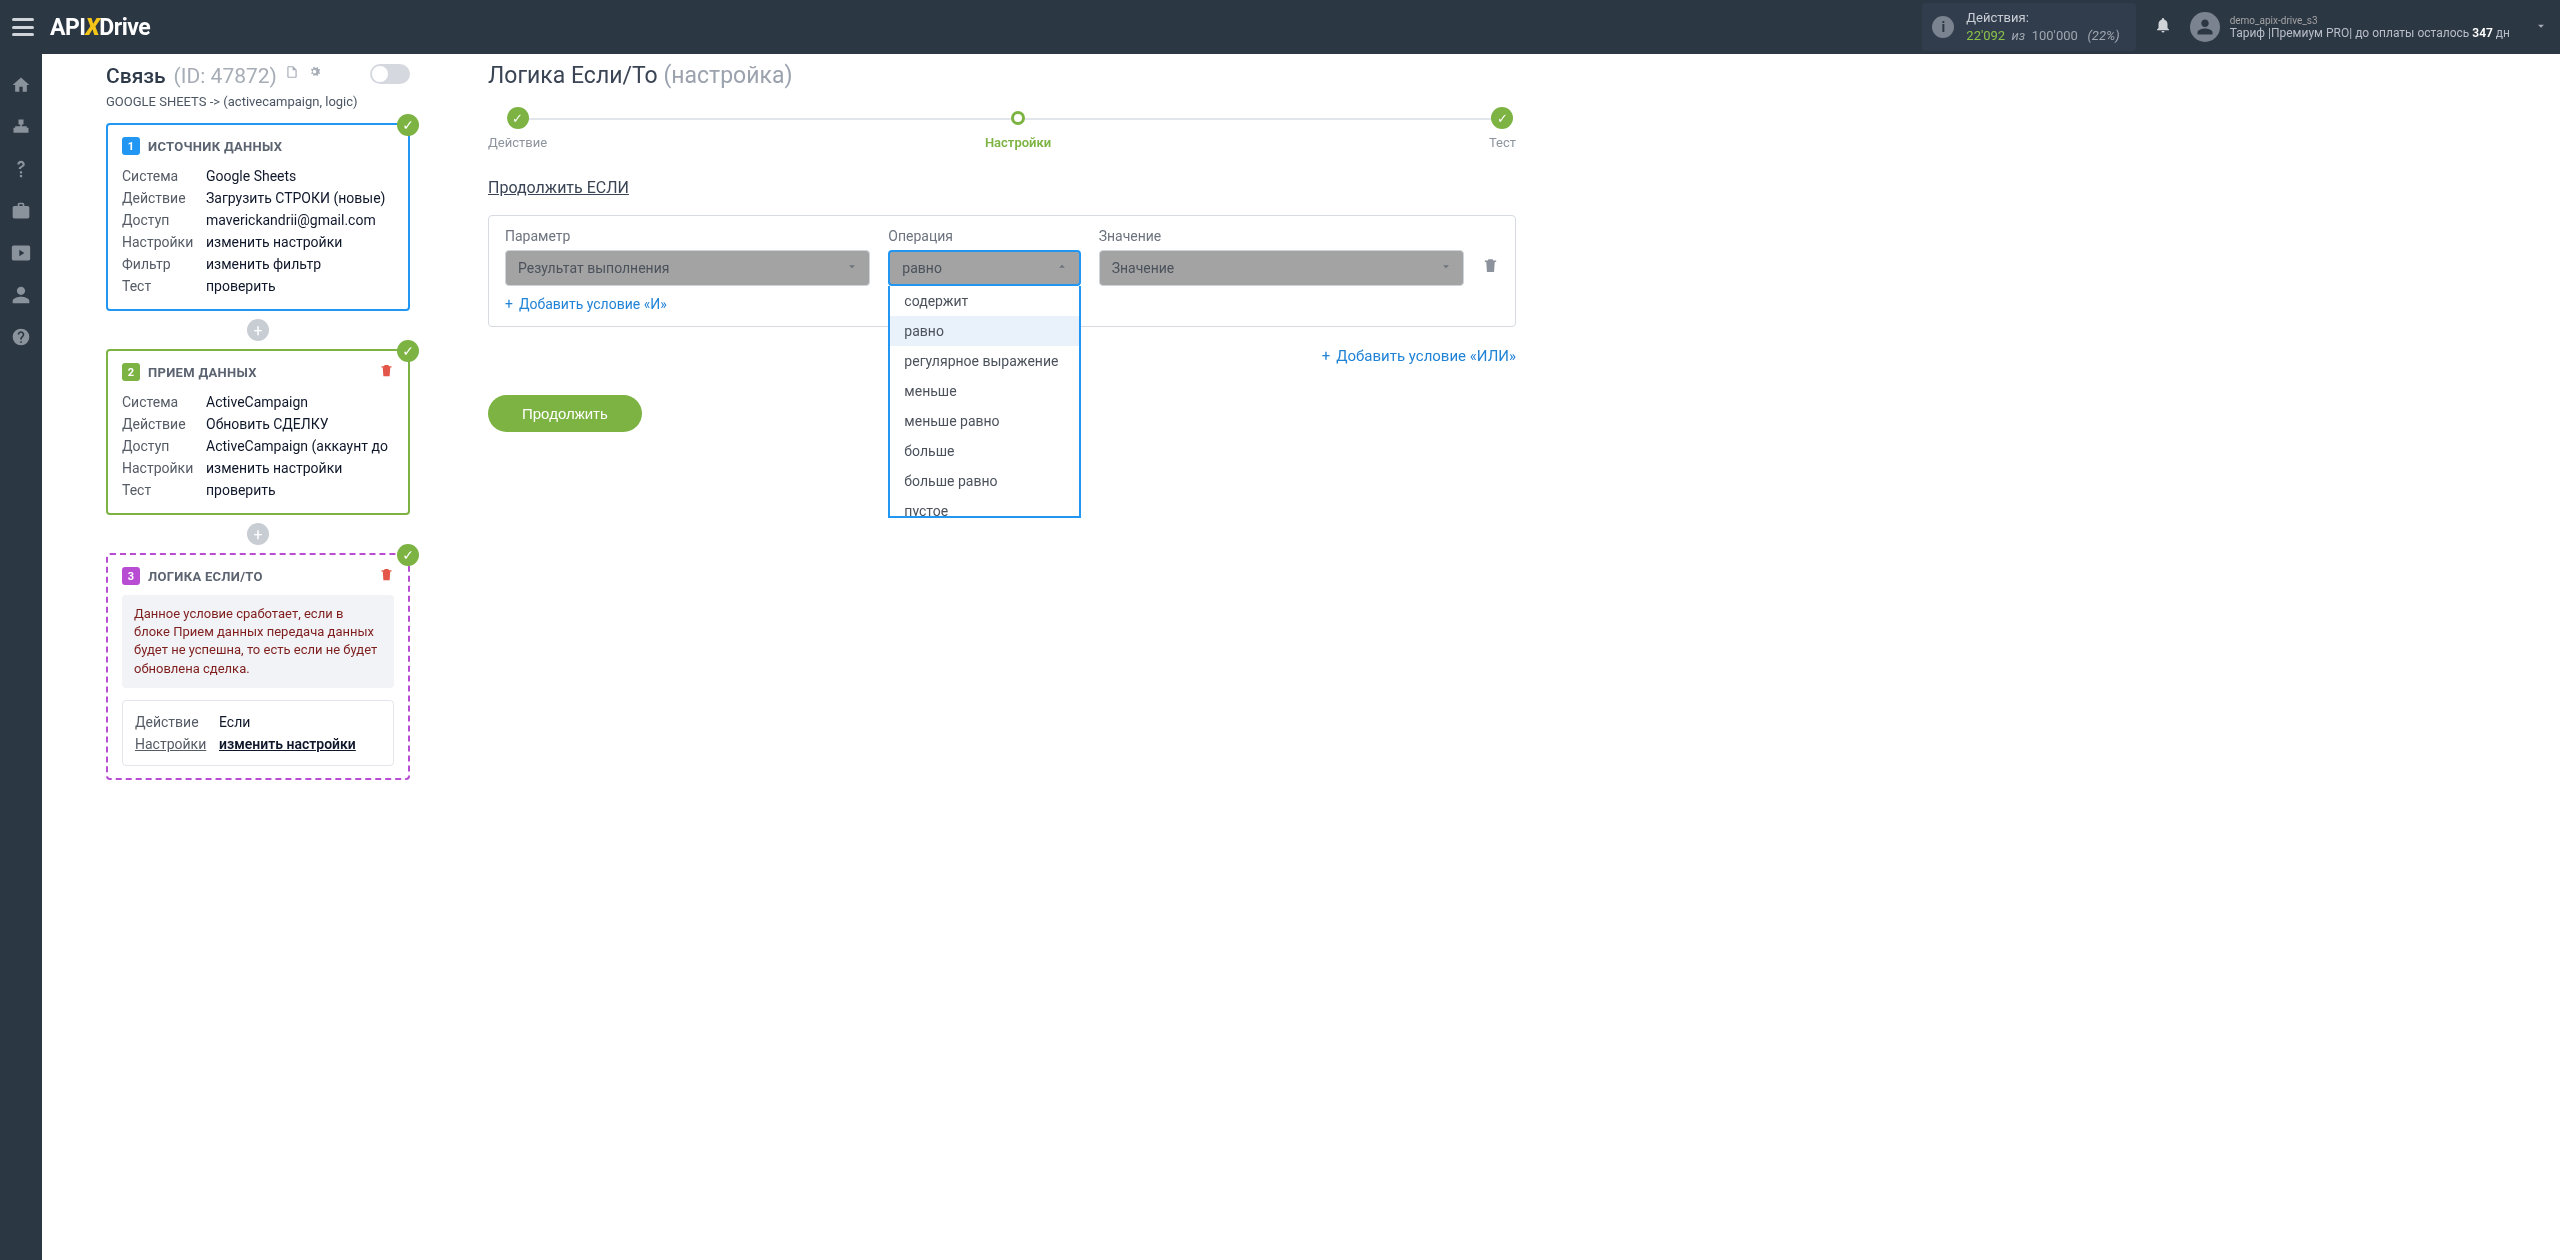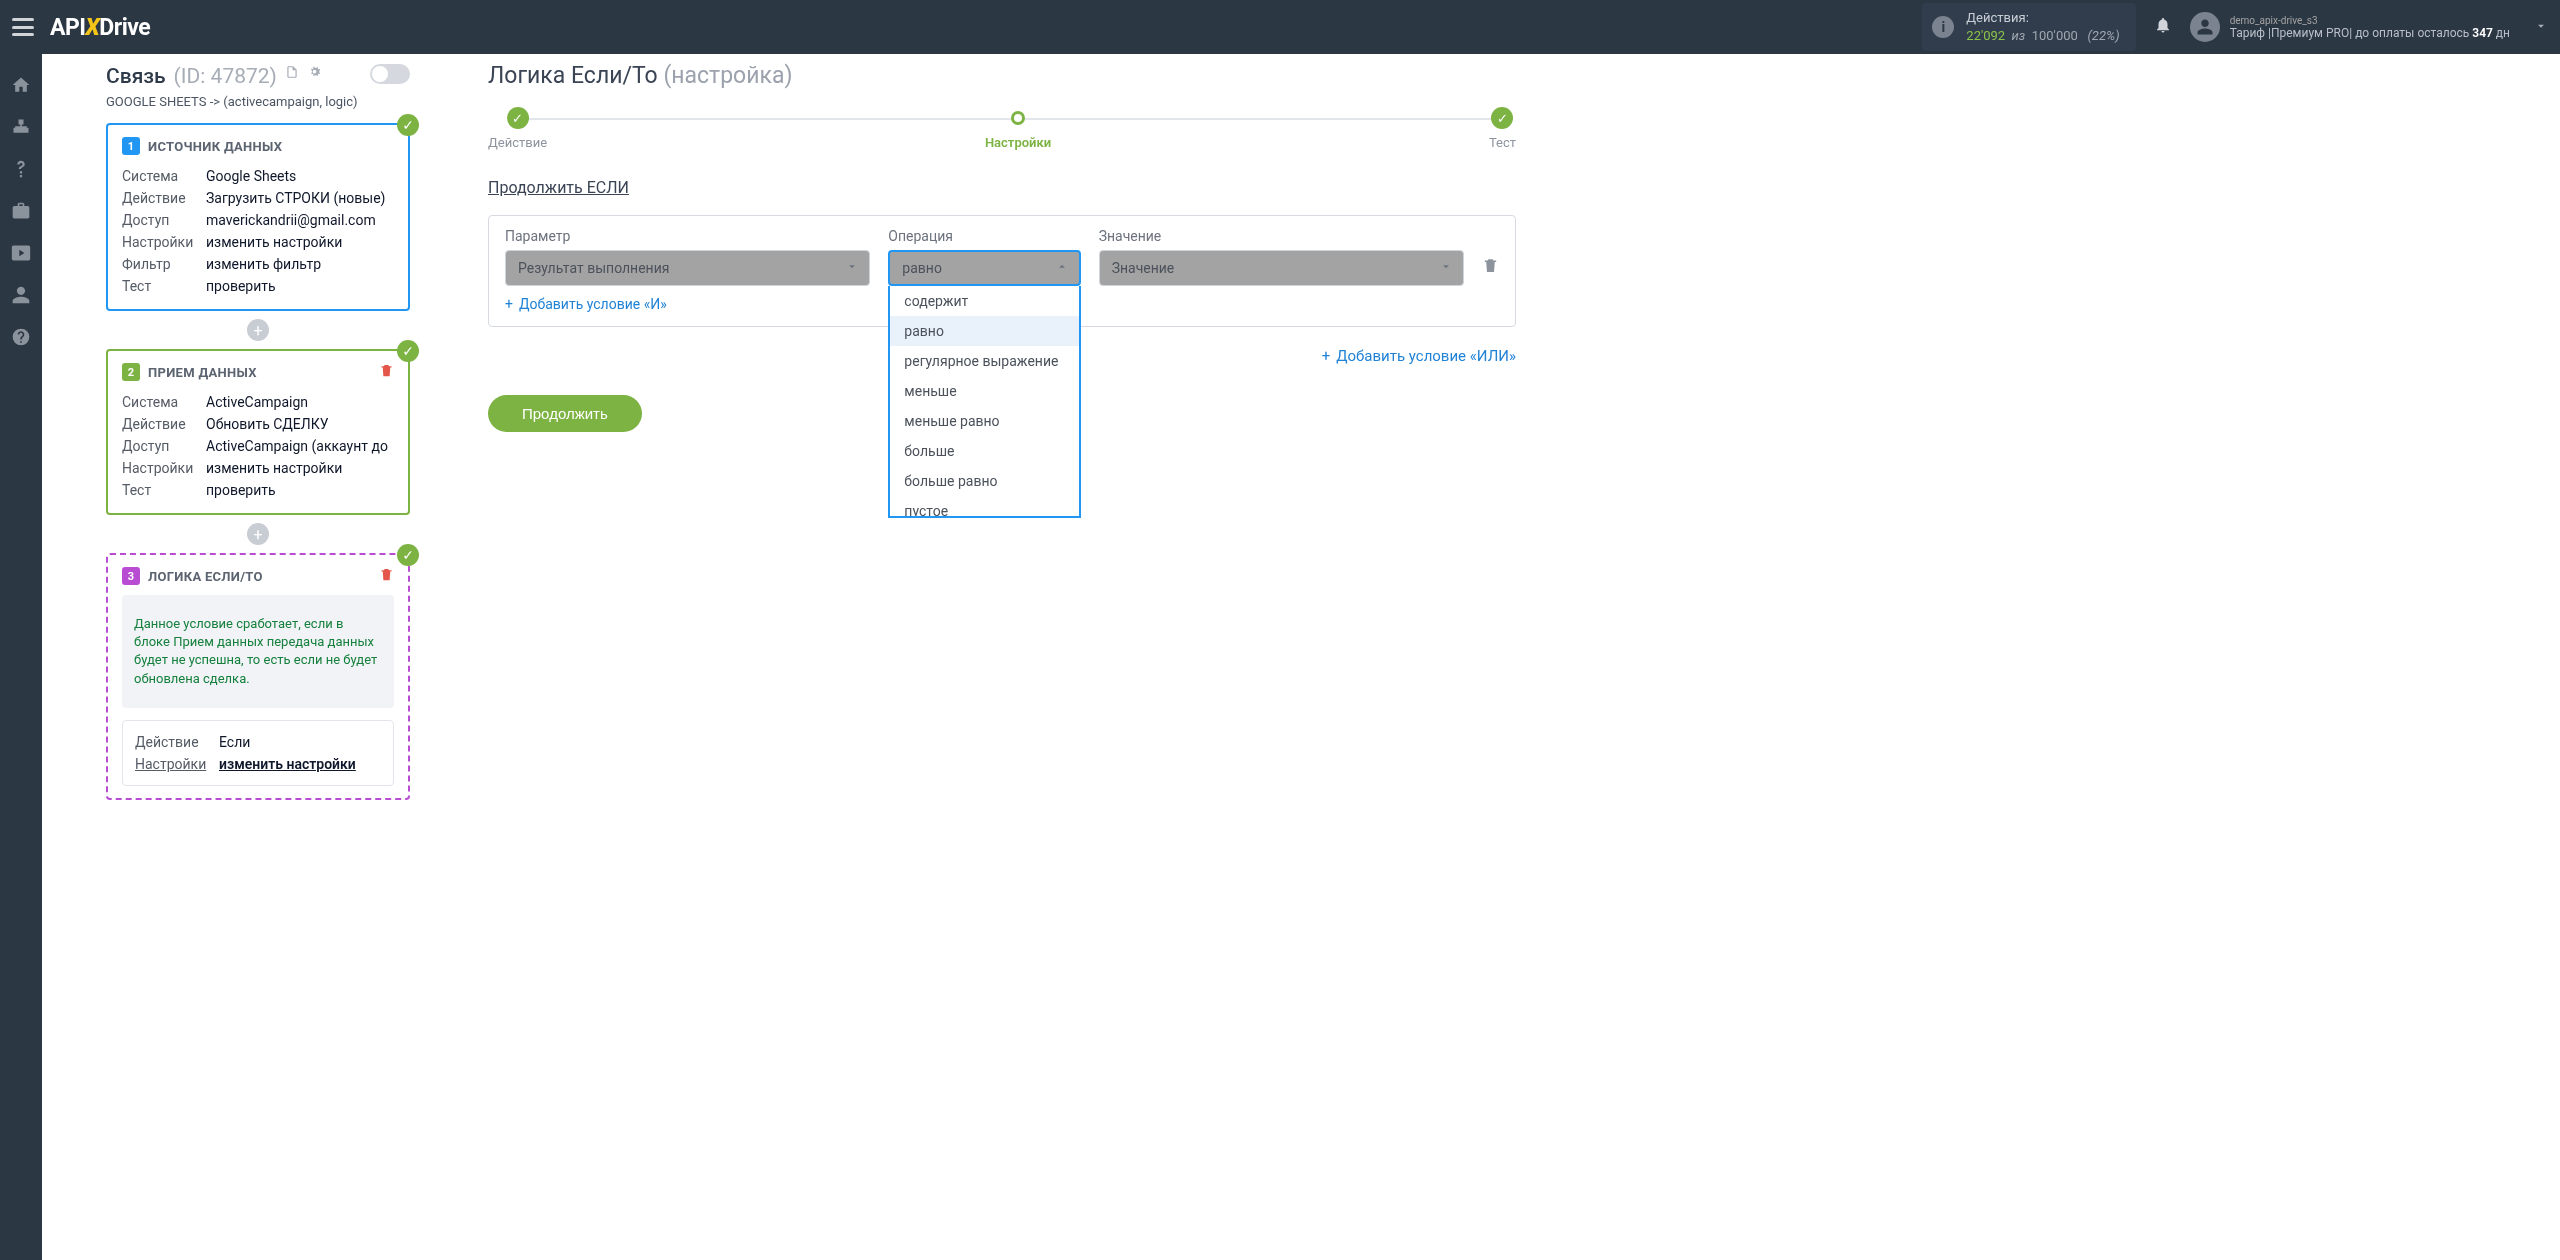--- a/index.html
+++ b/index.html
@@ -55,21 +55,21 @@
 .card-head .num { width: 18px; height: 18px; border-radius: 3px; color: #fff; font-size: 11px; font-weight: 700; display: flex; align-items: center; justify-content: center; }
 .card.blue .num { background: #2196f3; }
 .card.green .num { background: #7cb342; }
 .card.purple .num { background: #b84dd4; }
 .card-head .ttl { font-size: 13px; font-weight: 700; color: #5b6470; letter-spacing: 0.3px; }
 .card-head .spacer { flex: 1; }
 .card-row { display: flex; font-size: 14px; line-height: 22px; }
 .card-row .k { width: 84px; color: #555c66; }
 .card-row .v { color: #0f172a; cursor: pointer; overflow: hidden; text-overflow: ellipsis; white-space: nowrap; }
 .card-row .v.u { text-decoration: underline; font-weight: 600; }
-.card-note { background: #f1f3f6; border-radius: 4px; padding: 20px 12px; font-size: 13px; color: #15803d; line-height: 1.4; margin-bottom: 12px; }
+.card-note { background: #f1f3f6; border-radius: 4px; padding: 10px 12px; font-size: 13px; color: #7f1d1d; line-height: 1.4; margin-bottom: 12px; }
 .add-step { width: 22px; height: 22px; border-radius: 50%; background: #c8ccd3; color: #fff; display: flex; align-items: center; justify-content: center; margin: -2px auto 8px auto; cursor: pointer; font-size: 16px; }
 
 
 .page-title { font-size: 23px; color: #3a4454; margin-bottom: 18px; }
 .page-title .sub { color: #9ba2ad; }
 .stepper { display: flex; align-items: flex-start; justify-content: space-between; margin-bottom: 28px; position: relative; }
 .stepper::before { content: ''; position: absolute; top: 11px; left: 24px; right: 24px; height: 2px; background: #e2e5ea; z-index: 0; }
 .step { display: flex; flex-direction: column; align-items: center; gap: 6px; z-index: 1; background: transparent; }
 .step .dot { width: 22px; height: 22px; border-radius: 50%; background: #7cb342; color: #fff; display: flex; align-items: center; justify-content: center; font-size: 13px; }
 .step.active .dot { width: 14px; height: 14px; background: #fff; border: 3px solid #7cb342; margin: 4px 0; }

